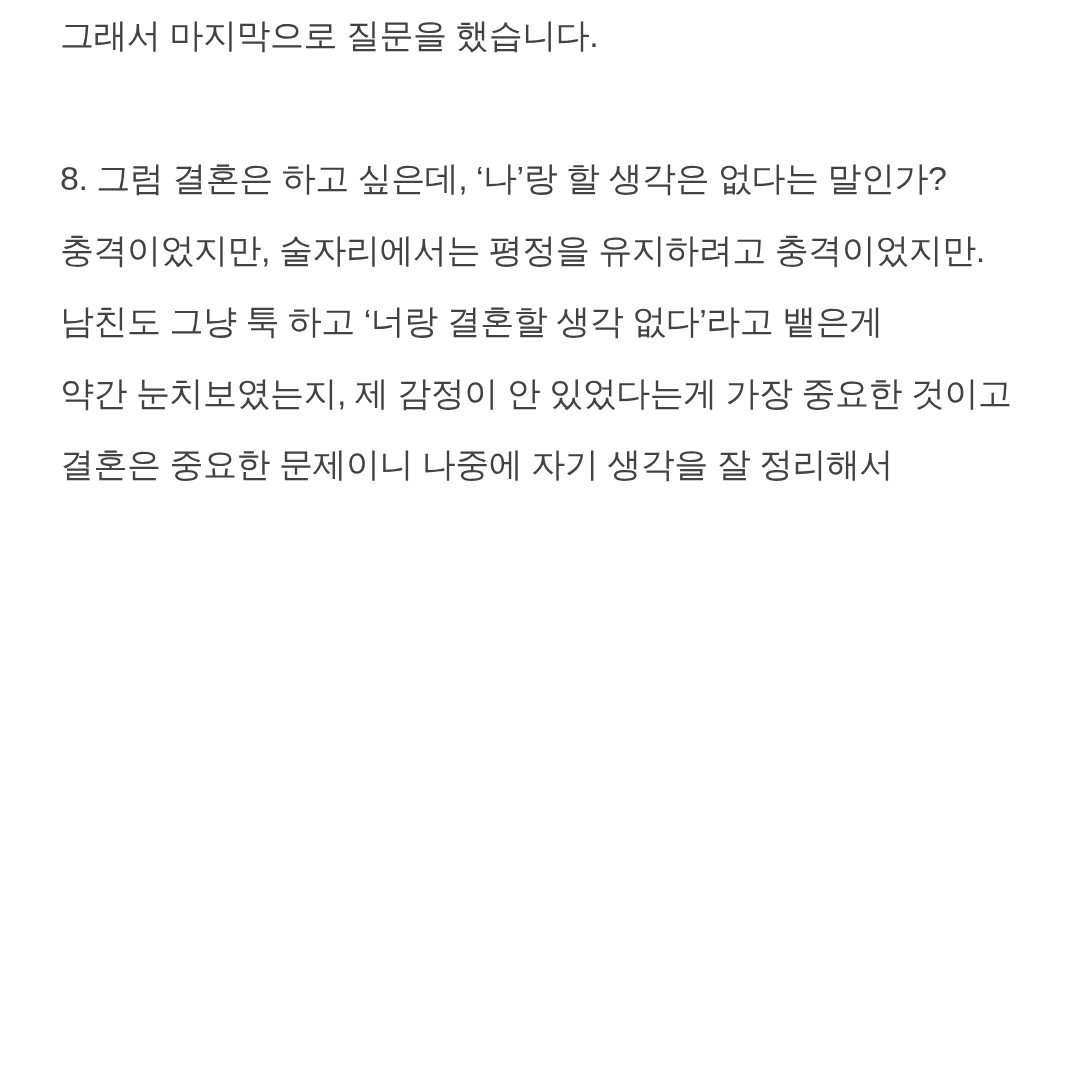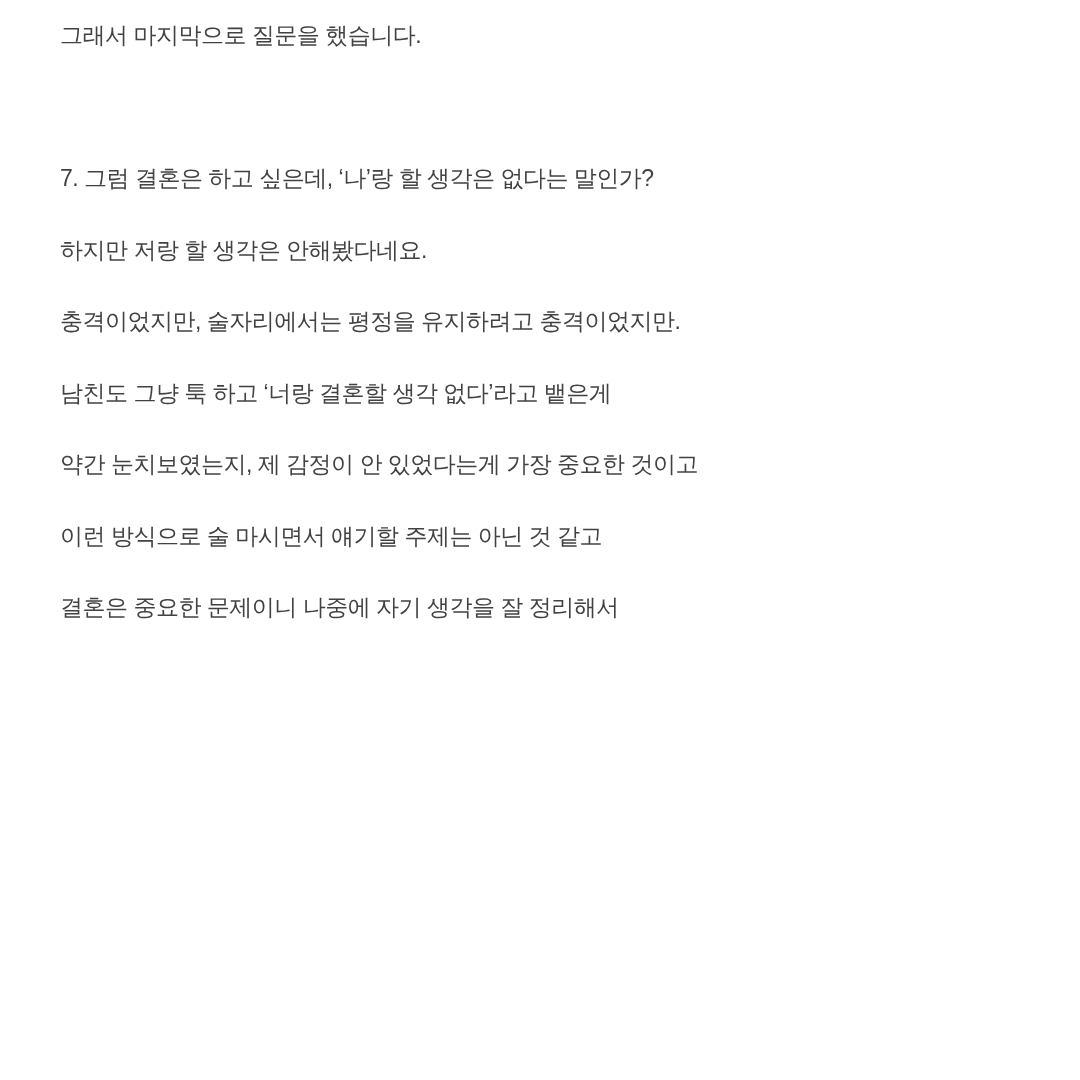--- a/index.html
+++ b/index.html
@@ -12,42 +12,40 @@
     background: #ffffff;
     overflow: hidden;
   }
   .post {
     box-sizing: border-box;
     width: 861px;
     height: 1080px;
     padding: 0 30px 0 60px;
     color: #424242;
     font-family: "Liberation Sans", "DejaVu Sans", sans-serif;
-    font-size: 23px;
+    font-size: 34px;
     font-weight: 400;
     letter-spacing: -0.5px;
   }
   .line {
     height: 71.5px;
     line-height: 71.5px;
     white-space: nowrap;
     overflow: visible;
   }
   .line.empty {
     
   }
 </style>
 </head>
 <body style="background: rgb(255, 255, 255);">
 
 <div class="post" style="color: rgb(66, 66, 66);">
   <div id="lines-container">
       <div class="line">그래서 마지막으로 질문을 했습니다.</div>
       <div class="line empty"></div>
-      <div class="line">7. 그럼 결혼은 하고 싶은데, ‘나’랑 할 생각은 없다는 말인가?</div>
-      <div class="line">하지만 저랑 할 생각은 안해봤다네요.</div>
+      <div class="line">8. 그럼 결혼은 하고 싶은데, ‘나’랑 할 생각은 없다는 말인가?</div>
       <div class="line">충격이었지만, 술자리에서는 평정을 유지하려고 충격이었지만.</div>
       <div class="line">남친도 그냥 툭 하고 ‘너랑 결혼할 생각 없다’라고 뱉은게</div>
       <div class="line">약간 눈치보였는지, 제 감정이 안 있었다는게 가장 중요한 것이고</div>
-      <div class="line">이런 방식으로 술 마시면서 얘기할 주제는 아닌 것 같고</div>
       <div class="line">결혼은 중요한 문제이니 나중에 자기 생각을 잘 정리해서</div>
     </div>
 </div>
 
 </body></html>

